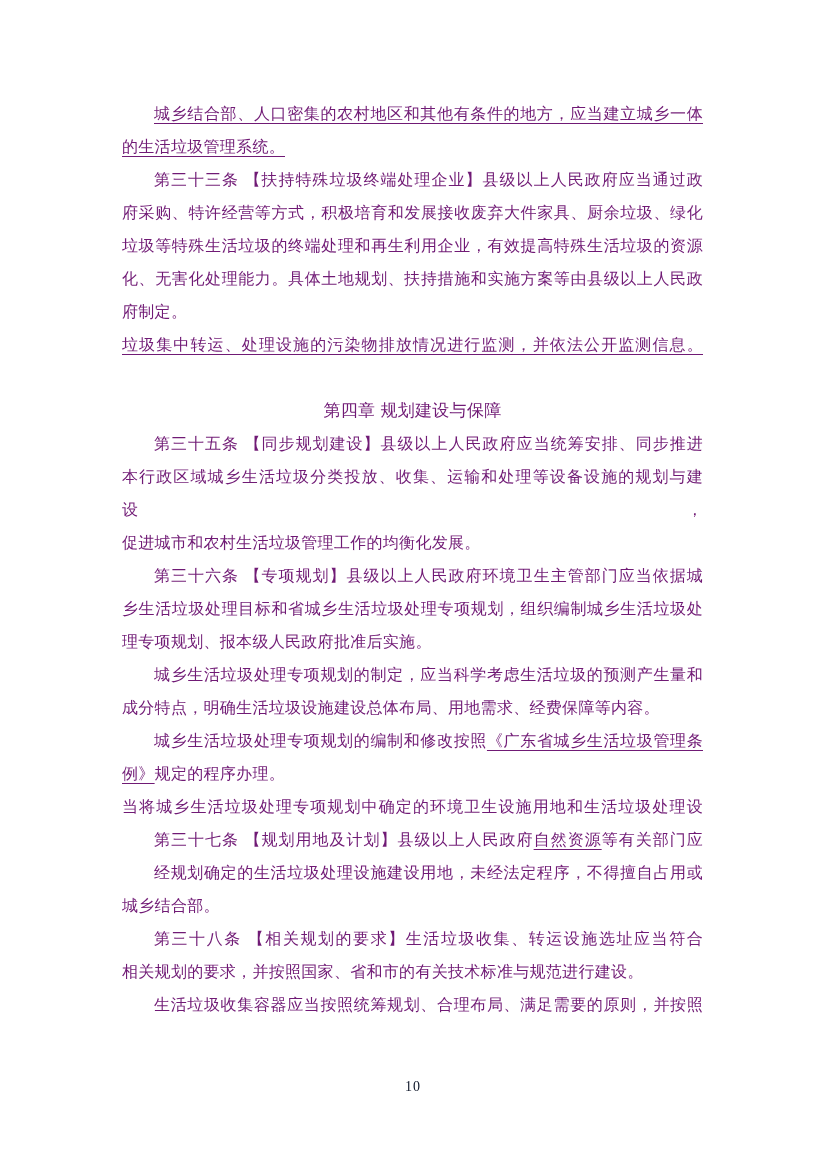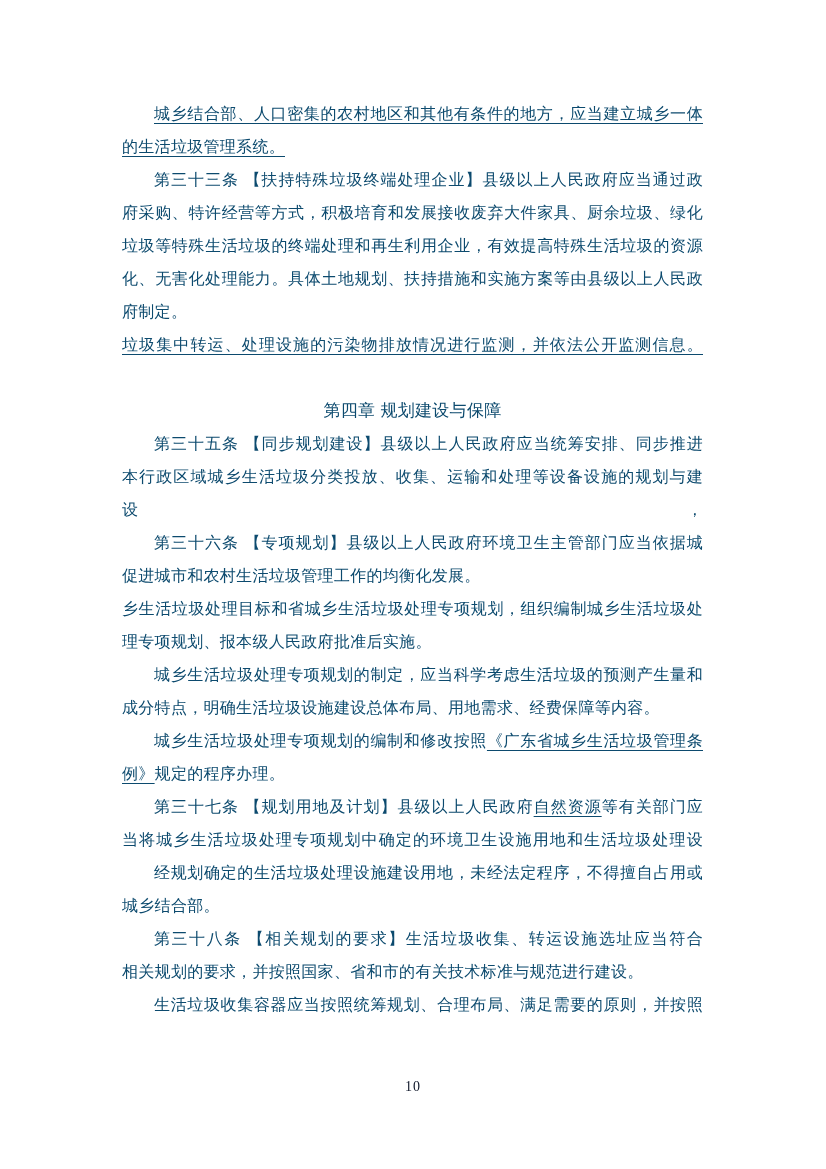--- a/index.html
+++ b/index.html
@@ -13,21 +13,21 @@
   .doc {
     position: absolute;
     left: 122px;
     top: 97px;
     width: 581px;
   }
   .line {
     min-height: 33px;
     line-height: 33px;
     font-size: 16px;
-    color: #0c4a6e;
+    color: #701a75;
     letter-spacing: 0.3px;
     white-space: normal;
   }
   .line.fill {
     text-align: justify;
     text-align-last: justify;
   }
   .line.indent { padding-left: 32px; }
   .line.center {
     text-align: center;
@@ -65,30 +65,30 @@
       <div class="line indent fill"><span class="b">第三十三条 【扶持特殊垃圾终端处理企业】</span><span>县级以上人民政府应当通过政</span></div>
       <div class="line fill"><span>府采购、特许经营等方式，积极培育和发展接收废弃大件家具、厨余垃圾、绿化</span></div>
       <div class="line fill"><span>垃圾等特殊生活垃圾的终端处理和再生利用企业，有效提高特殊生活垃圾的资源</span></div>
       <div class="line fill"><span>化、无害化处理能力。具体土地规划、扶持措施和实施方案等由县级以上人民政</span></div>
       <div class="line"><span>府制定。</span></div>
       <div class="line fill"><span class="u">垃圾集中转运、处理设施的污染物排放情况进行监测，并依法公开监测信息。</span></div>
       <div class="line blank"></div>
       <div class="line center"><span class="b">第四章 规划建设与保障</span></div>
       <div class="line indent fill"><span class="b">第三十五条 【同步规划建设】</span><span>县级以上人民政府应当统筹安排、同步推进</span></div>
       <div class="line fill"><span>本行政区域城乡生活垃圾分类投放、收集、运输和处理等设备设施的规划与建设，</span></div>
+      <div class="line"><span>促进城市和农村生活垃圾管理工作的均衡化发展。</span></div>
       <div class="line indent fill"><span class="b">第三十六条 【专项规划】</span><span>县级以上人民政府环境卫生主管部门应当依据城</span></div>
-      <div class="line"><span>促进城市和农村生活垃圾管理工作的均衡化发展。</span></div>
       <div class="line fill"><span>乡生活垃圾处理目标和省城乡生活垃圾处理专项规划，组织编制城乡生活垃圾处</span></div>
       <div class="line"><span>理专项规划、报本级人民政府批准后实施。</span></div>
       <div class="line indent fill"><span>城乡生活垃圾处理专项规划的制定，应当科学考虑生活垃圾的预测产生量和</span></div>
       <div class="line"><span>成分特点，明确生活垃圾设施建设总体布局、用地需求、经费保障等内容。</span></div>
       <div class="line indent fill"><span>城乡生活垃圾处理专项规划的编制和修改按照</span><span class="u">《广东省城乡生活垃圾管理条</span></div>
       <div class="line"><span class="u">例》</span><span>规定的程序办理。</span></div>
+      <div class="line fill"><span>当将城乡生活垃圾处理专项规划中确定的环境卫生设施用地和生活垃圾处理设</span></div>
       <div class="line indent fill"><span class="b">第三十七条 【规划用地及计划】</span><span>县级以上人民政府</span><span class="u">自然资源</span><span>等有关部门应</span></div>
-      <div class="line fill"><span>当将城乡生活垃圾处理专项规划中确定的环境卫生设施用地和生活垃圾处理设</span></div>
       <div class="line indent fill"><span>经规划确定的生活垃圾处理设施建设用地，未经法定程序，不得擅自占用或</span></div>
       <div class="line"><span>城乡结合部。</span></div>
       <div class="line indent fill"><span class="b">第三十八条 【相关规划的要求】</span><span>生活垃圾收集、转运设施选址应当符合</span></div>
       <div class="line"><span>相关规划的要求，并按照国家、省和市的有关技术标准与规范进行建设。</span></div>
       <div class="line indent fill"><span>生活垃圾收集容器应当按照统筹规划、合理布局、满足需要的原则，并按照</span></div>
     </div>
 </div>
 
 <div class="page-number">10</div>
 

